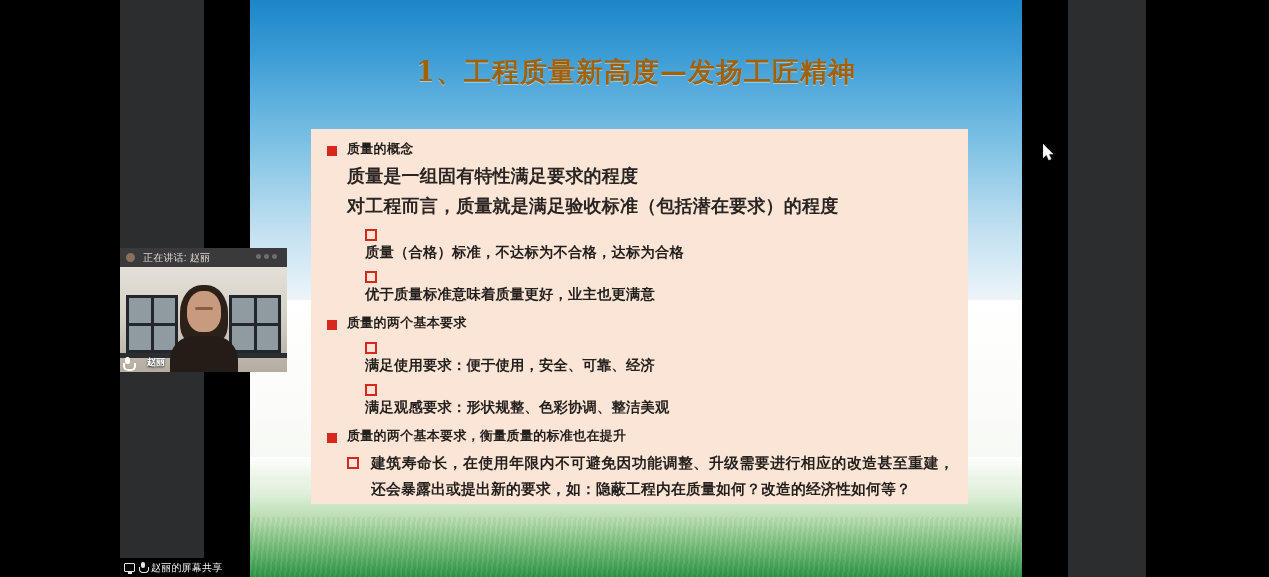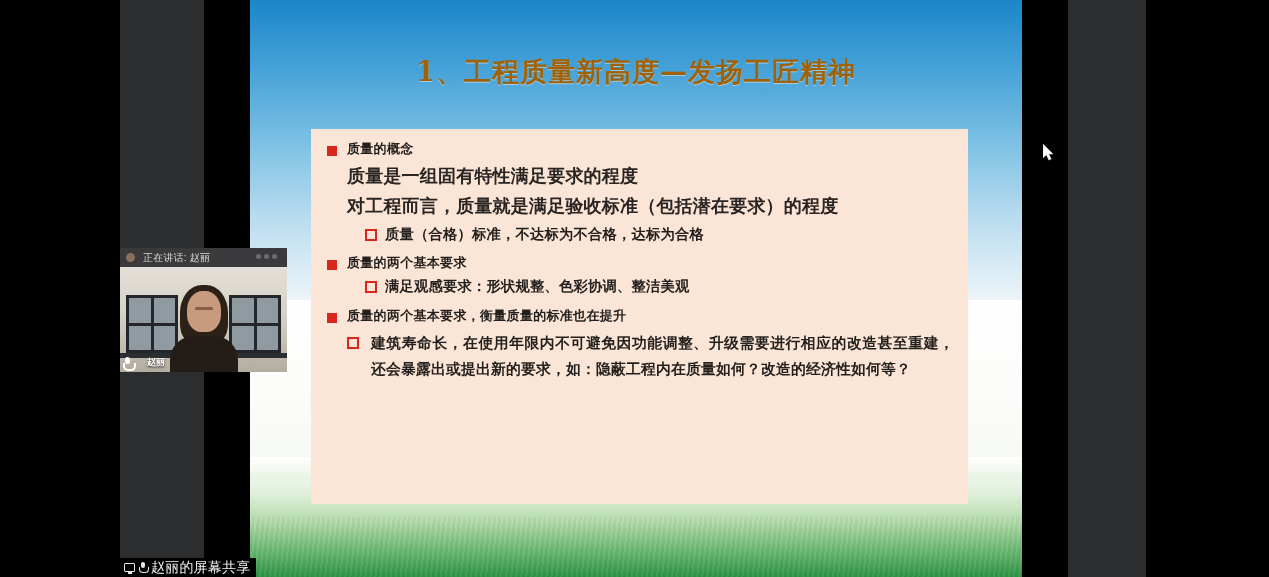--- a/index.html
+++ b/index.html
@@ -139,20 +139,21 @@
     margin: 0 0 1px 22px;
     font-weight: 600;
     letter-spacing: .2px;
     color: #2a2522;
   }
 
   .l2 {
     display: flex;
     align-items: flex-start;
     margin: 2px 0 2px 40px;
+    flex-direction: column;
   }
   .l2 .bullet-hollow {
     width: 8px;
     height: 8px;
     border: 2px solid #d9271d;
     background: transparent;
     margin: 6px 8px 0 0;
     flex: none;
   }
   .l2 .txt {
@@ -394,21 +395,21 @@
     position:absolute;
     left: 0; top: 5px;
     width: 8px; height: 5px;
     border-bottom: 1.5px solid #e8e8e8;
     border-left: 1.5px solid #e8e8e8;
     border-right: 1.5px solid #e8e8e8;
     border-radius: 0 0 4px 4px;
   }
   #share-bar .share-label {
     color: #f0f0f0;
-    font-size: 14px;
+    font-size: 10px;
     white-space: nowrap;
     letter-spacing: .2px;
   }
 
   
   #cursor {
     position: absolute;
     left: 1043px;
     top: 144px;
     width: 12px;
@@ -440,28 +441,36 @@
         <span class="txt">质量的概念</span>
       </div>
 
       <div class="plain">质量是一组固有特性满足要求的程度</div>
       <div class="plain">对工程而言，质量就是满足验收标准（包括潜在要求）的程度</div>
 
       <div class="l2">
         <span class="bullet-hollow"></span>
         <span class="txt">质量（合格）标准，不达标为不合格，达标为合格</span>
       </div>
+      <div class="l2">
+        <span class="bullet-hollow"></span>
+        <span class="txt">优于质量标准意味着质量更好，业主也更满意</span>
+      </div>
 
       <div class="gap-sm"></div>
 
       <div class="l1">
         <span class="bullet-sq"></span>
         <span class="txt">质量的两个基本要求</span>
       </div>
 
+      <div class="l2">
+        <span class="bullet-hollow"></span>
+        <span class="txt"><b>满足使用要求</b><span>：</span><span>便于使用，安全、可靠、经济</span></span>
+      </div>
       <div class="l2">
         <span class="bullet-hollow"></span>
         <span class="txt"><b>满足观感要求</b><span>：</span><span>形状规整、色彩协调、整洁美观</span></span>
       </div>
 
       <div class="gap-sm"></div>
 
       <div class="l1">
         <span class="bullet-sq"></span>
         <span class="txt">质量的两个基本要求，衡量质量的标准也在提升</span>

